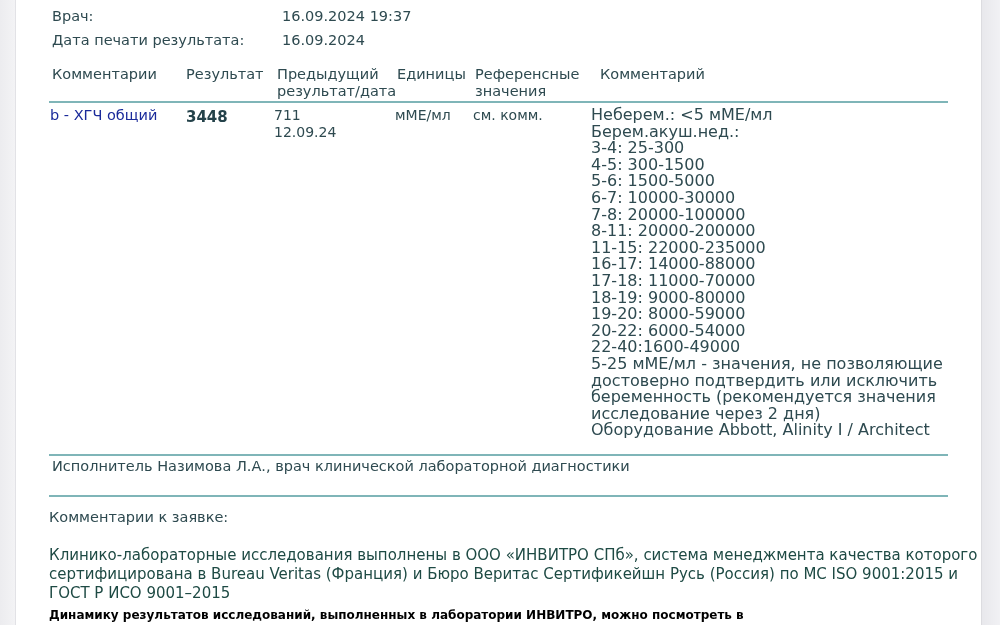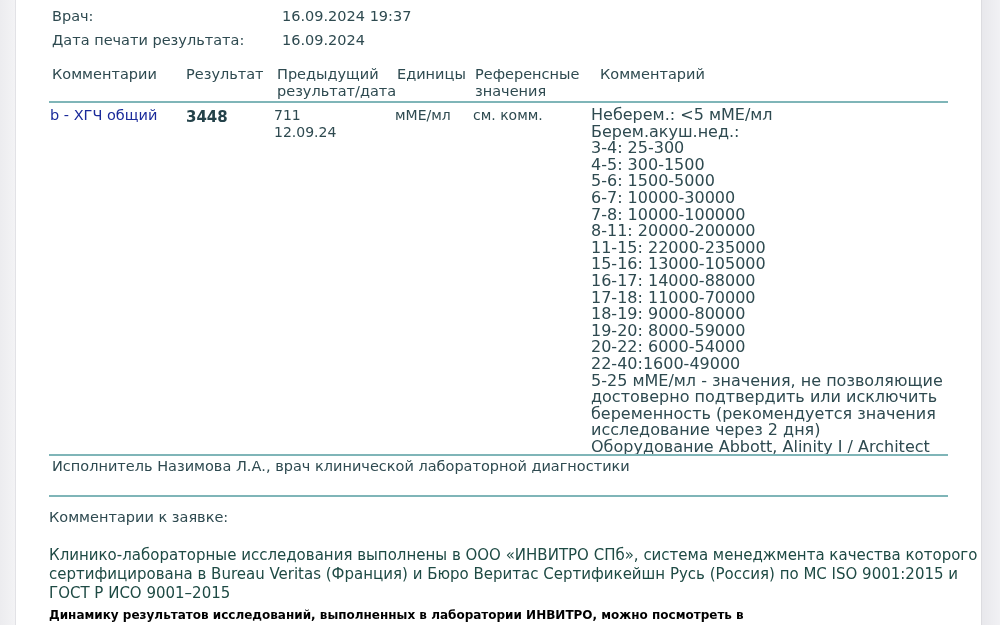--- a/index.html
+++ b/index.html
@@ -66,24 +66,23 @@
   <div class="abs td" style="left:395px; top:107px;">мМЕ/мл</div>
   <div class="abs td" style="left:473px; top:107px;">см. комм.</div>
 
   <div class="abs comment-list" style="left:591px; top:107px;">
     <div>Неберем.: &lt;5 мМЕ/мл</div>
     <div>Берем.акуш.нед.:</div>
     <div>3-4: 25-300</div>
     <div>4-5: 300-1500</div>
     <div>5-6: 1500-5000</div>
     <div>6-7: 10000-30000</div>
-    <div>7-8: 10000-100000</div>
+    <div>7-8: 20000-100000</div>
     <div>8-11: 20000-200000</div>
     <div>11-15: 22000-235000</div>
-    <div>15-16: 13000-105000</div>
     <div>16-17: 14000-88000</div>
     <div>17-18: 11000-70000</div>
     <div>18-19: 9000-80000</div>
     <div>19-20: 8000-59000</div>
     <div>20-22: 6000-54000</div>
     <div>22-40:1600-49000</div>
     <div>5-25 мМЕ/мл - значения, не позволяющие</div>
     <div>достоверно подтвердить или исключить</div>
     <div>беременность (рекомендуется значения</div>
     <div>исследование через 2 дня)</div>

